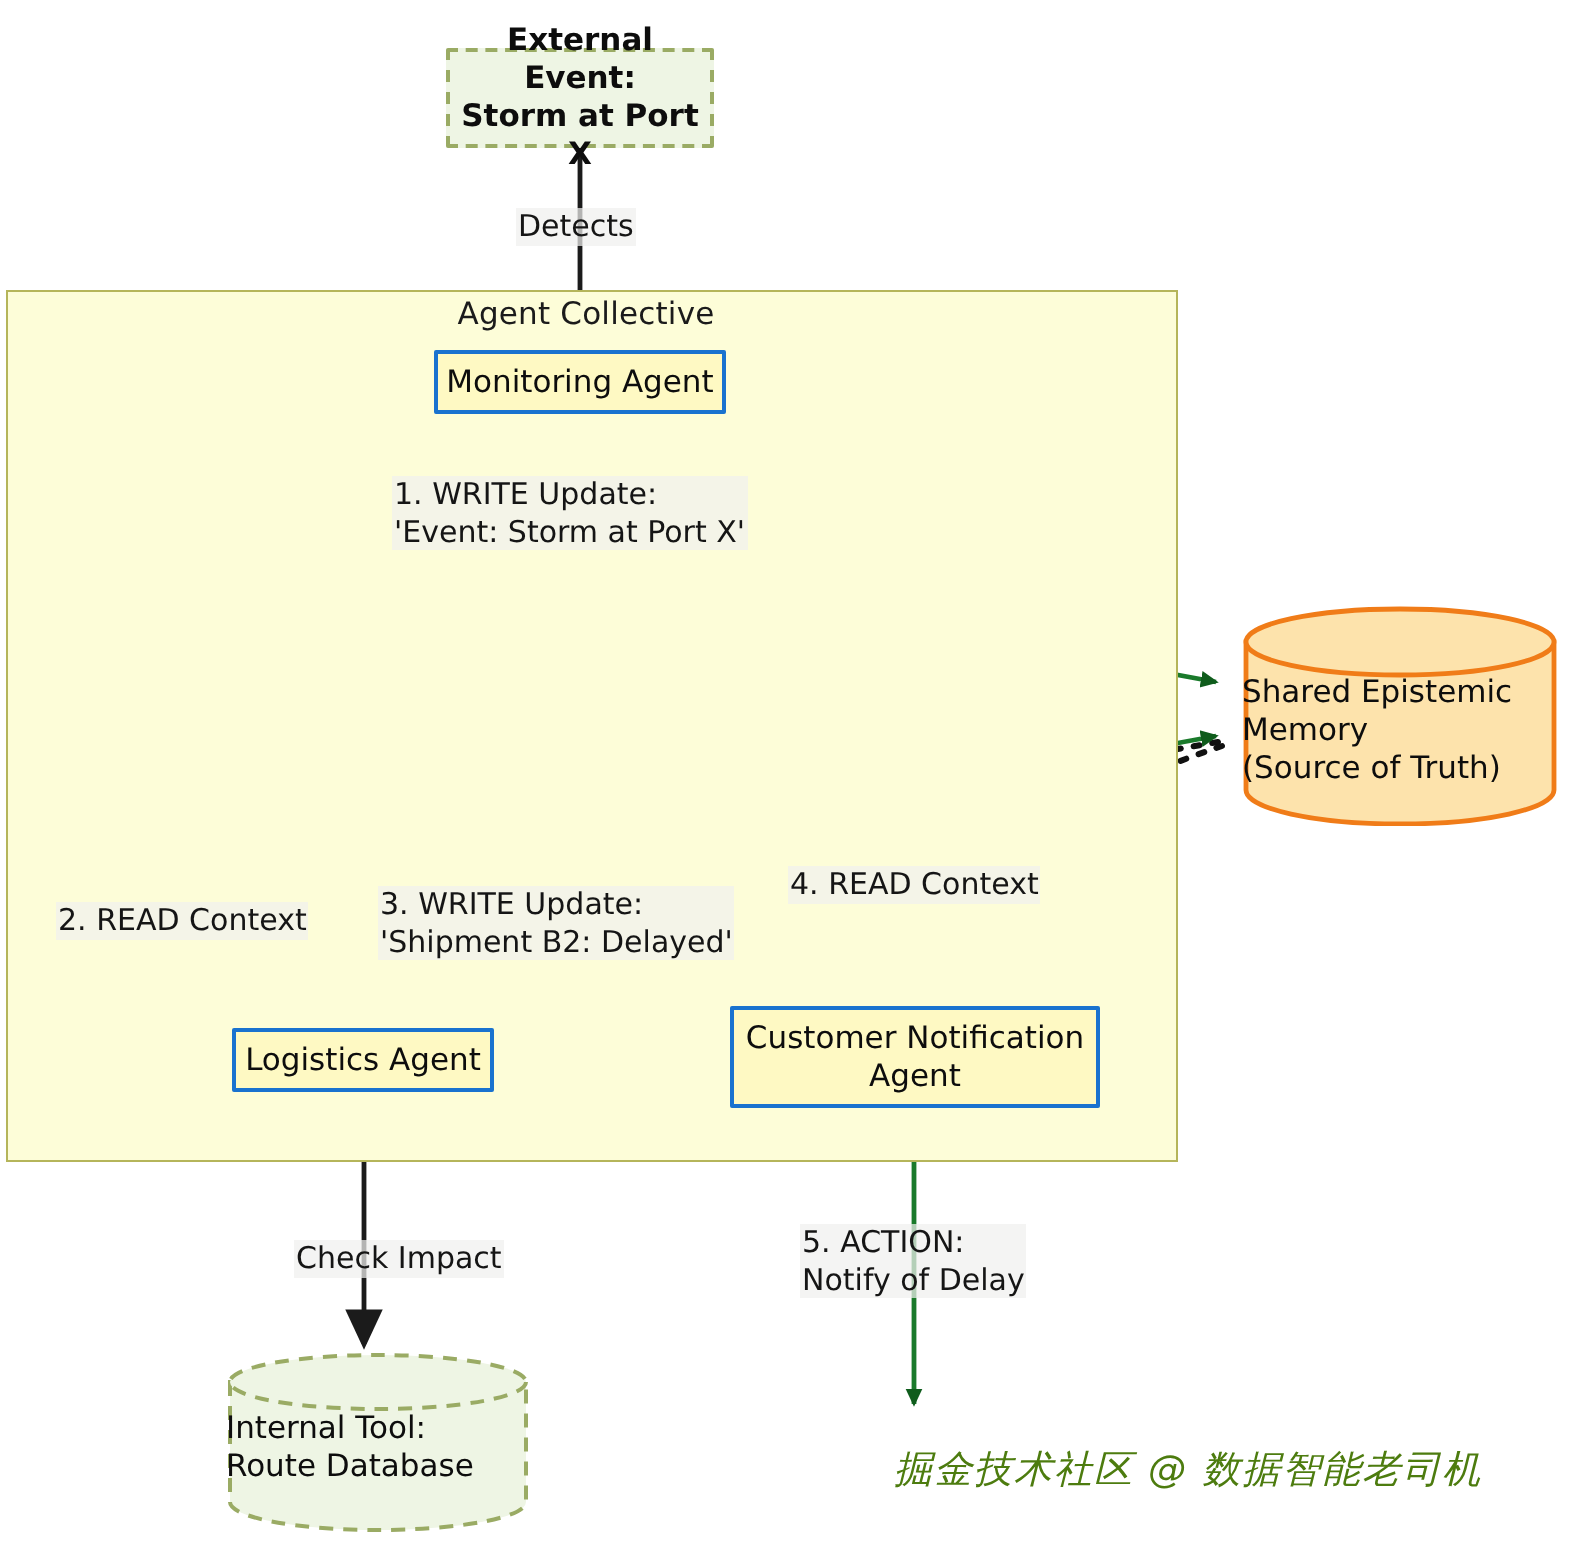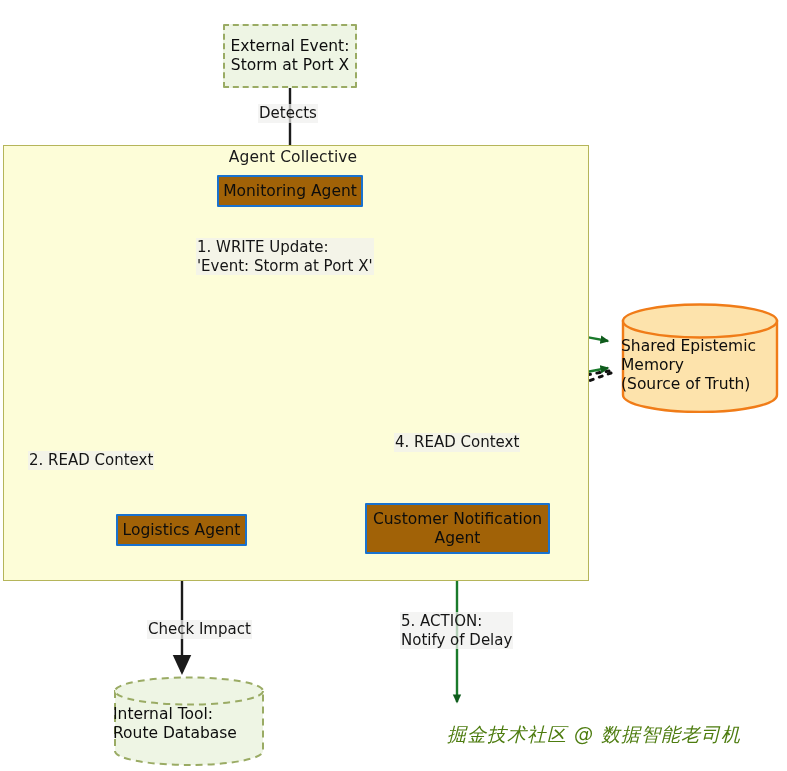--- a/index.html
+++ b/index.html
@@ -57,21 +57,21 @@
     display: flex;
     align-items: center;
     justify-content: center;
     text-align: center;
     line-height: 1.22;
     color: #0d0d0d;
     font-size: 15.5px;
     white-space: pre-line;
   }
   .node.proc {
-    background: #a16207;
+    background: #fef9c3;
     border: 2px solid #1972cf;
     border-radius: 1px;
   }
   .node.dashed-green {
     background: #eef5e4;
     border: 2px dashed #9aab64;
     border-radius: 1px;
   }
   
   .cyl {
@@ -149,21 +149,21 @@
 
     <path d="M611,373 C560,390 500,420 470,450 C458,462 456,478 457,495" fill="none" stroke="#111111" stroke-width="3" stroke-dasharray="3 6.5" stroke-linecap="round" marker-end="url(#ah-dark)"></path>
 
     <path d="M182,553 L182,672" fill="none" stroke="#1b1b1b" stroke-width="2.4" marker-end="url(#ah-black)" marker-start="url(#ah-black-start)"></path>
 
     <path d="M457,556 L457,702" fill="none" stroke="#1a7a2b" stroke-width="2.4" marker-end="url(#ah-green)"></path>
   </svg>
 
   <div class="collective-label">Agent Collective</div>
 
-  <div class="node dashed-green" style="left:223px; top:24px; width:134px; height:64px;">External Event:
+  <div class="node dashed-green" style="left:223px; top:24px; width:134px; height:50px;font-weight:bold;">External Event:
 Storm at Port X</div>
 
   <div class="node proc" style="left:217px; top:175px; width:146px; height:32px;">Monitoring Agent</div>
 
   <div class="cyl" style="left:621px; top:303px; width:158px; height:110px;">
     <svg width="158" height="110" viewBox="0 0 158 110">
       <path d="M2,18 L2,92 A77,17 0 0 0 156,92 L156,18 Z" fill="#fde3ac" stroke="#f07c18" stroke-width="2.4"></path>
       <ellipse cx="79" cy="18" rx="77" ry="16.5" fill="#fde3ac" stroke="#f07c18" stroke-width="2.4"></ellipse>
     </svg>
     <div class="cyl-text" style="top:34px;">Shared Epistemic
@@ -186,20 +186,22 @@
   </div>
 
 
   <div class="elabel" style="left:258px; top:104px;">Detects</div>
 
   <div class="elabel" style="left:196px; top:238px;">1. WRITE Update:
 'Event: Storm at Port X'</div>
 
   <div class="elabel" style="left:28px; top:451px;">2. READ Context</div>
 
+  <div class="elabel" style="left:189px; top:443px;">3. WRITE Update:
+'Shipment B2: Delayed'</div>
 
   <div class="elabel" style="left:394px; top:433px;">4. READ Context</div>
 
   <div class="elabel" style="left:130px; top:620px;margin-left:17px;">Check Impact</div>
 
   <div class="elabel" style="left:400px; top:612px;">5. ACTION:
 Notify of Delay</div>
 
   <div class="watermark">掘金技术社区 @ 数据智能老司机</div>
 

